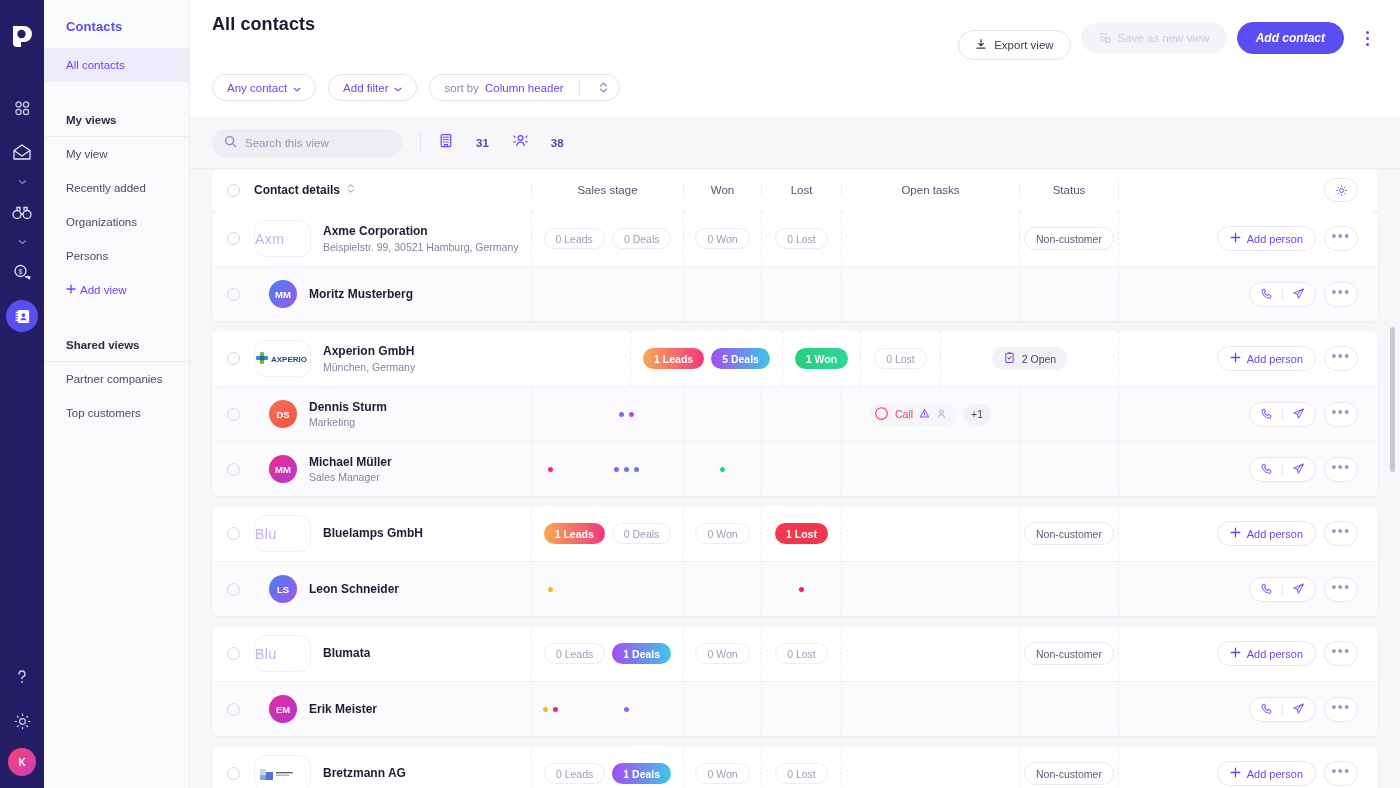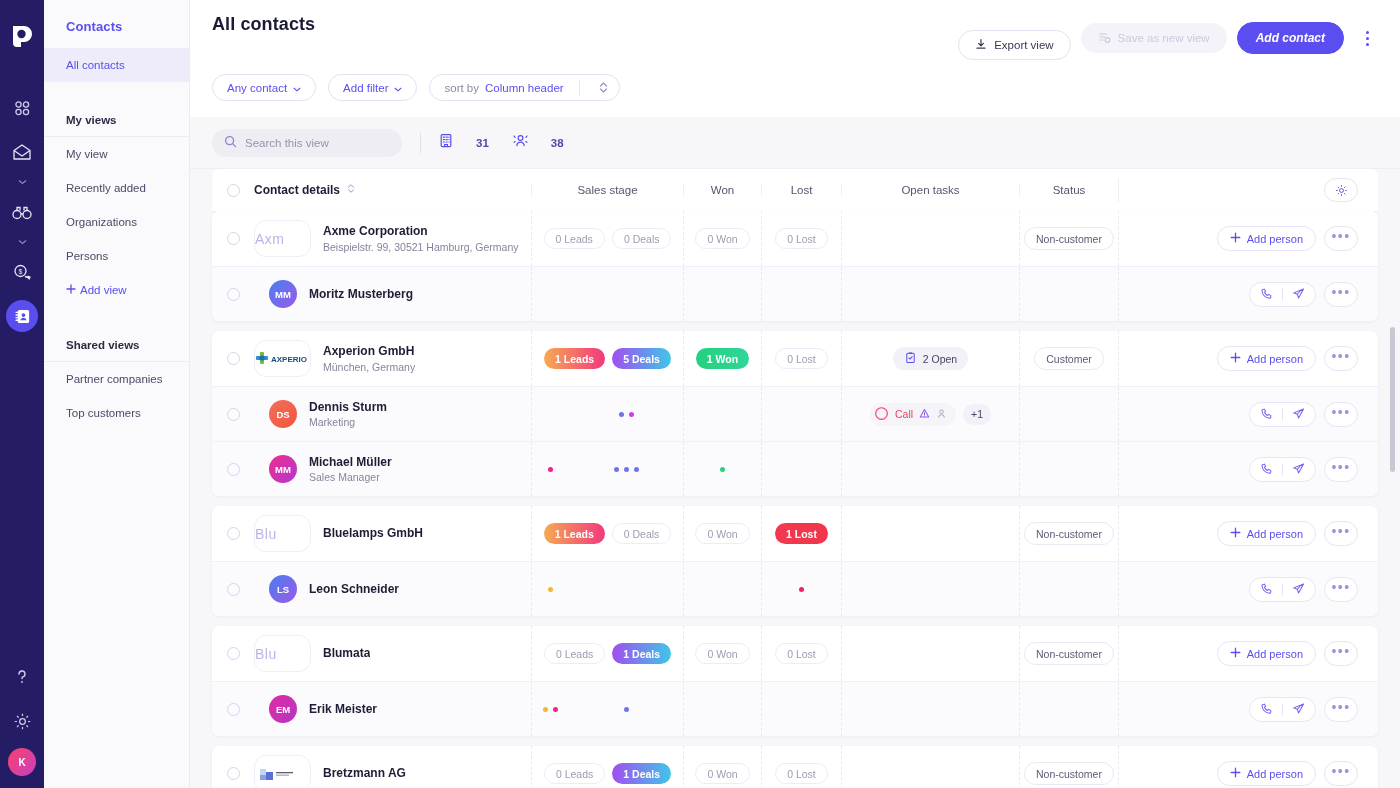--- a/index.html
+++ b/index.html
@@ -534,23 +534,20 @@
             <div class="c-lost cell">
               <span class="chip chip-empty">0 Lost</span>
             </div>
             <div class="c-tasks cell">
               <span class="chip chip-open"><span><svg width="13" height="13" viewBox="0 0 14 14" fill="none" stroke="#5b4ef0" stroke-width="1.1">
                     <rect x="3" y="2.4" width="8" height="10" rx="1.2"></rect>
                     <path d="M5.3 1.6h3.4v1.6H5.3z" fill="#5b4ef0" stroke="none"></path>
                     <path d="M5.3 7.4l1.2 1.3 2.3-2.6" stroke-linecap="round"></path>
                   </svg></span>2 Open</span>
             </div>
-            <div class="c-status cell">
-              <span class="chip chip-status">Customer</span>
-            </div>
             <div class="c-act cell act">
               <span class="btn-sm btn-add">
                 <span><svg width="11" height="11" viewBox="0 0 11 11" stroke="#5b4ef0" stroke-width="1.3" stroke-linecap="round" fill="none">
                     <path d="M5.5 1.2v8.6M1.2 5.5h8.6"></path>
                   </svg></span>
                 <span>Add person</span>
               </span>
               <span class="btn-sm btn-dots">•••</span>
             </div>
           </div>

